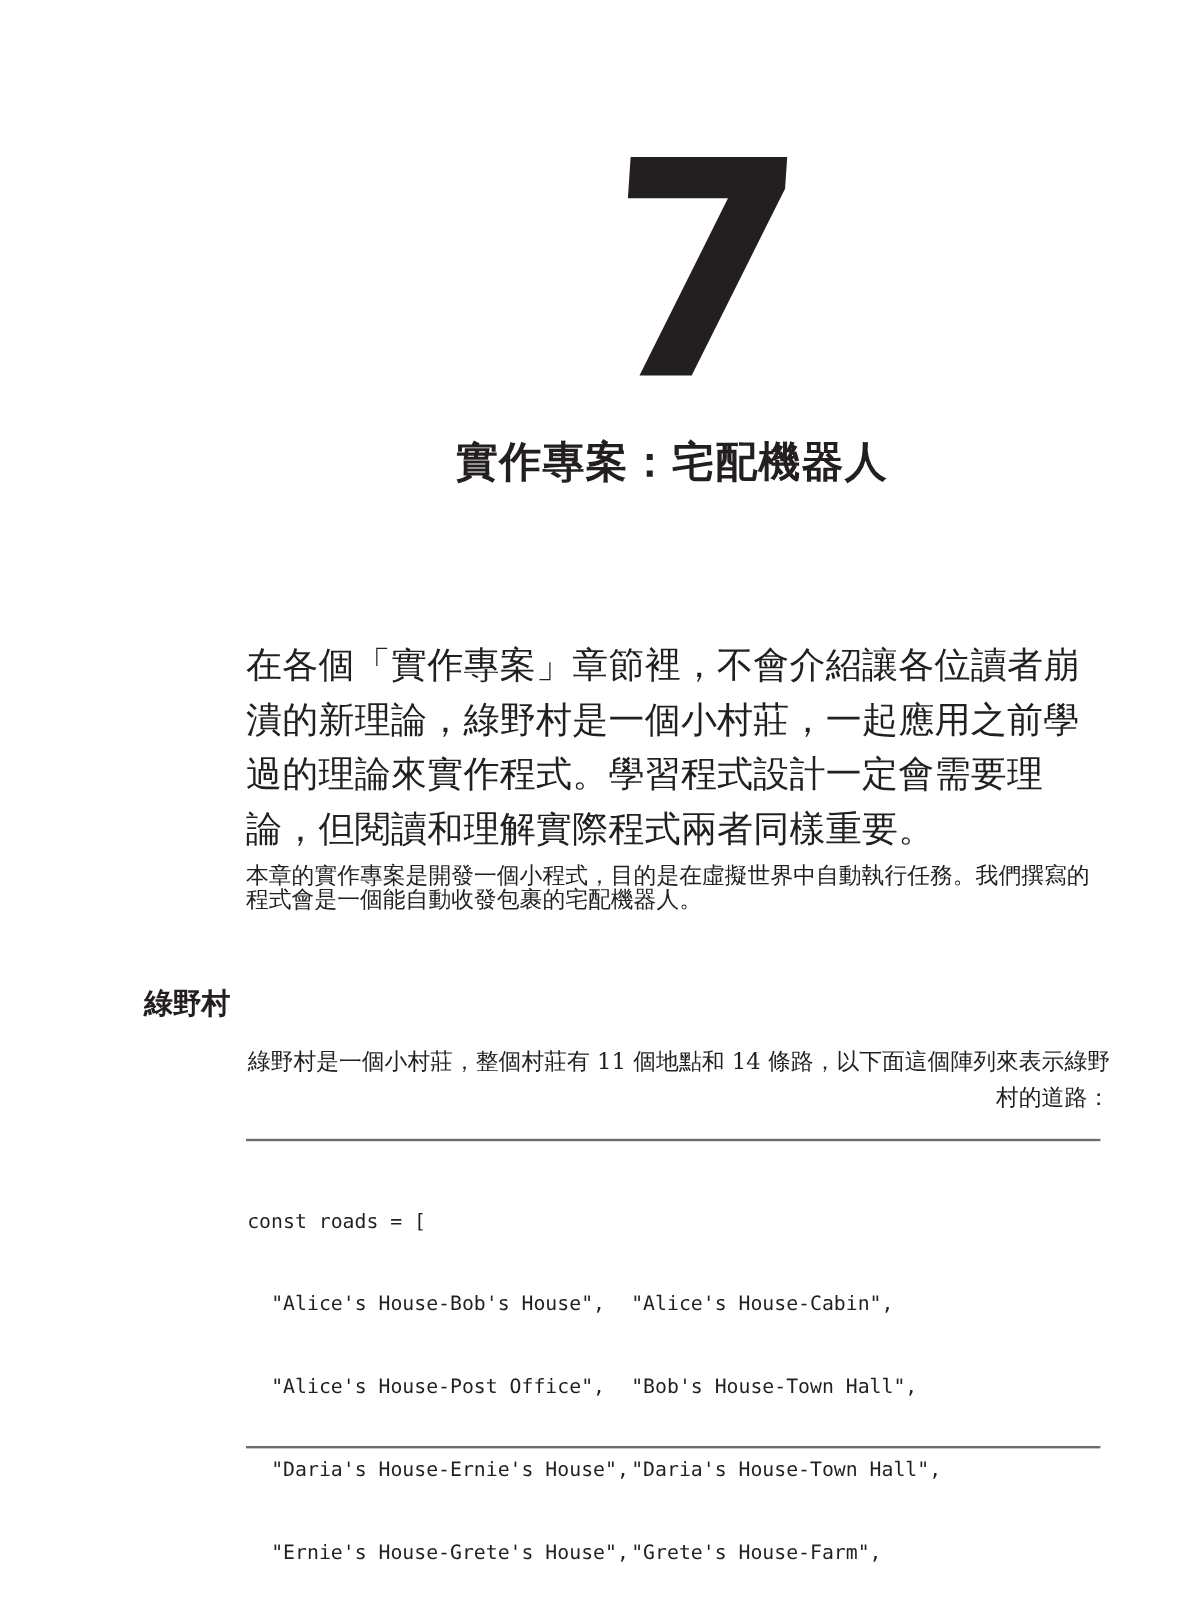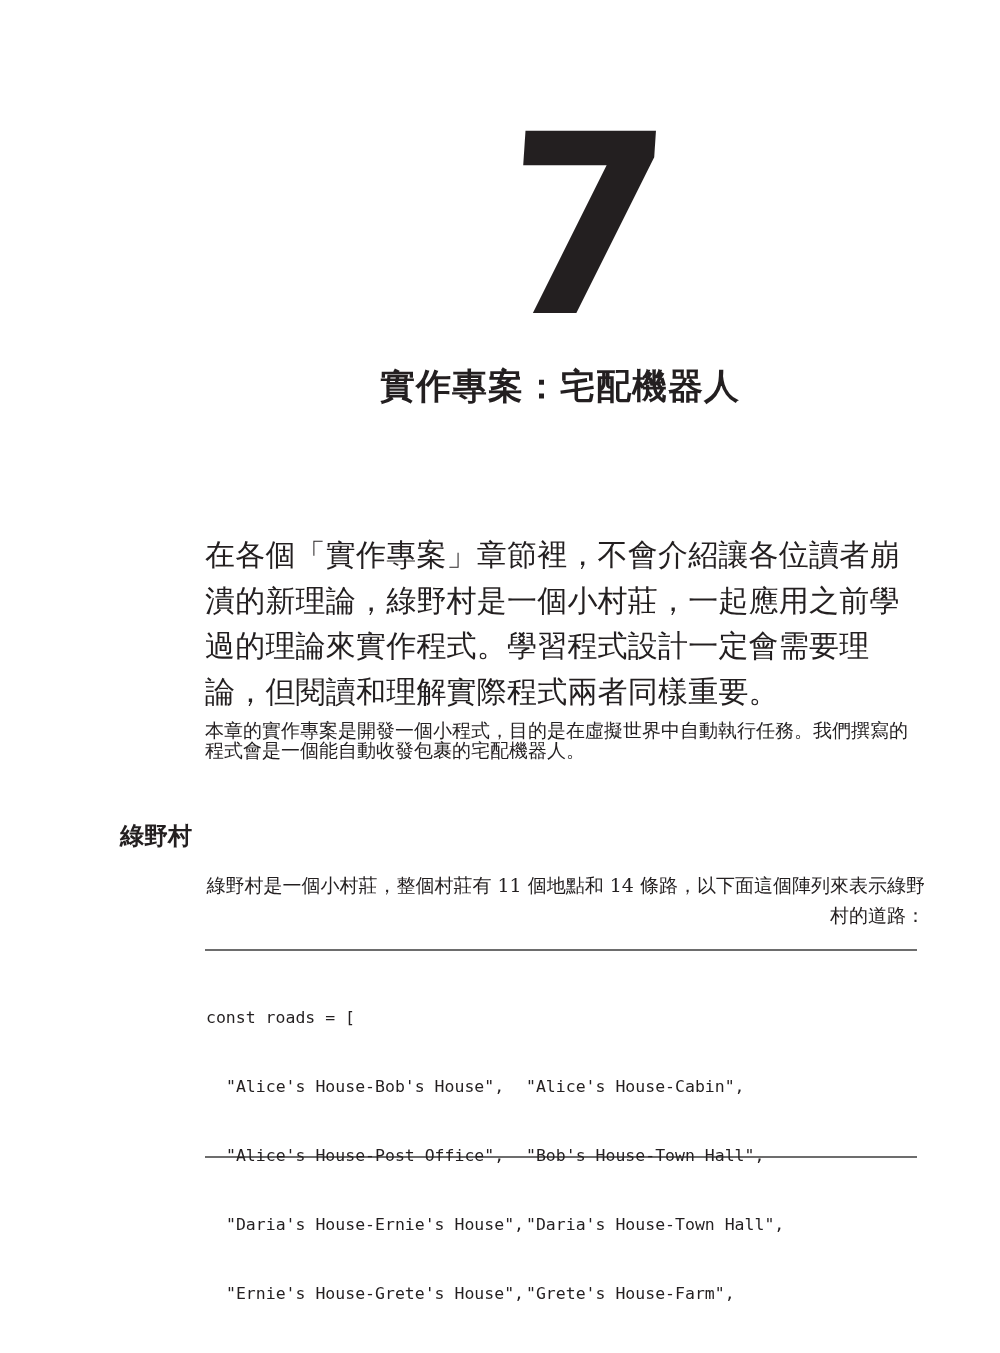--- a/index.html
+++ b/index.html
@@ -79,21 +79,21 @@
       font-size: 19px;
       line-height: 30px;
       margin: 0;
       text-align: right;
     }
     .code-block {
       position: absolute;
       left: 205px;
       top: 949px;
       width: 712px;
-      height: 209px;
+      height: 258px;
       border-top: 2px solid #6d6d6d;
       border-bottom: 2px solid #6d6d6d;
       box-sizing: border-box;
     }
     .code {
       position: absolute;
       left: 1px;
       top: 9px;
       margin: 0;
       font-family: "DejaVu Sans Mono", "Liberation Mono", monospace;

